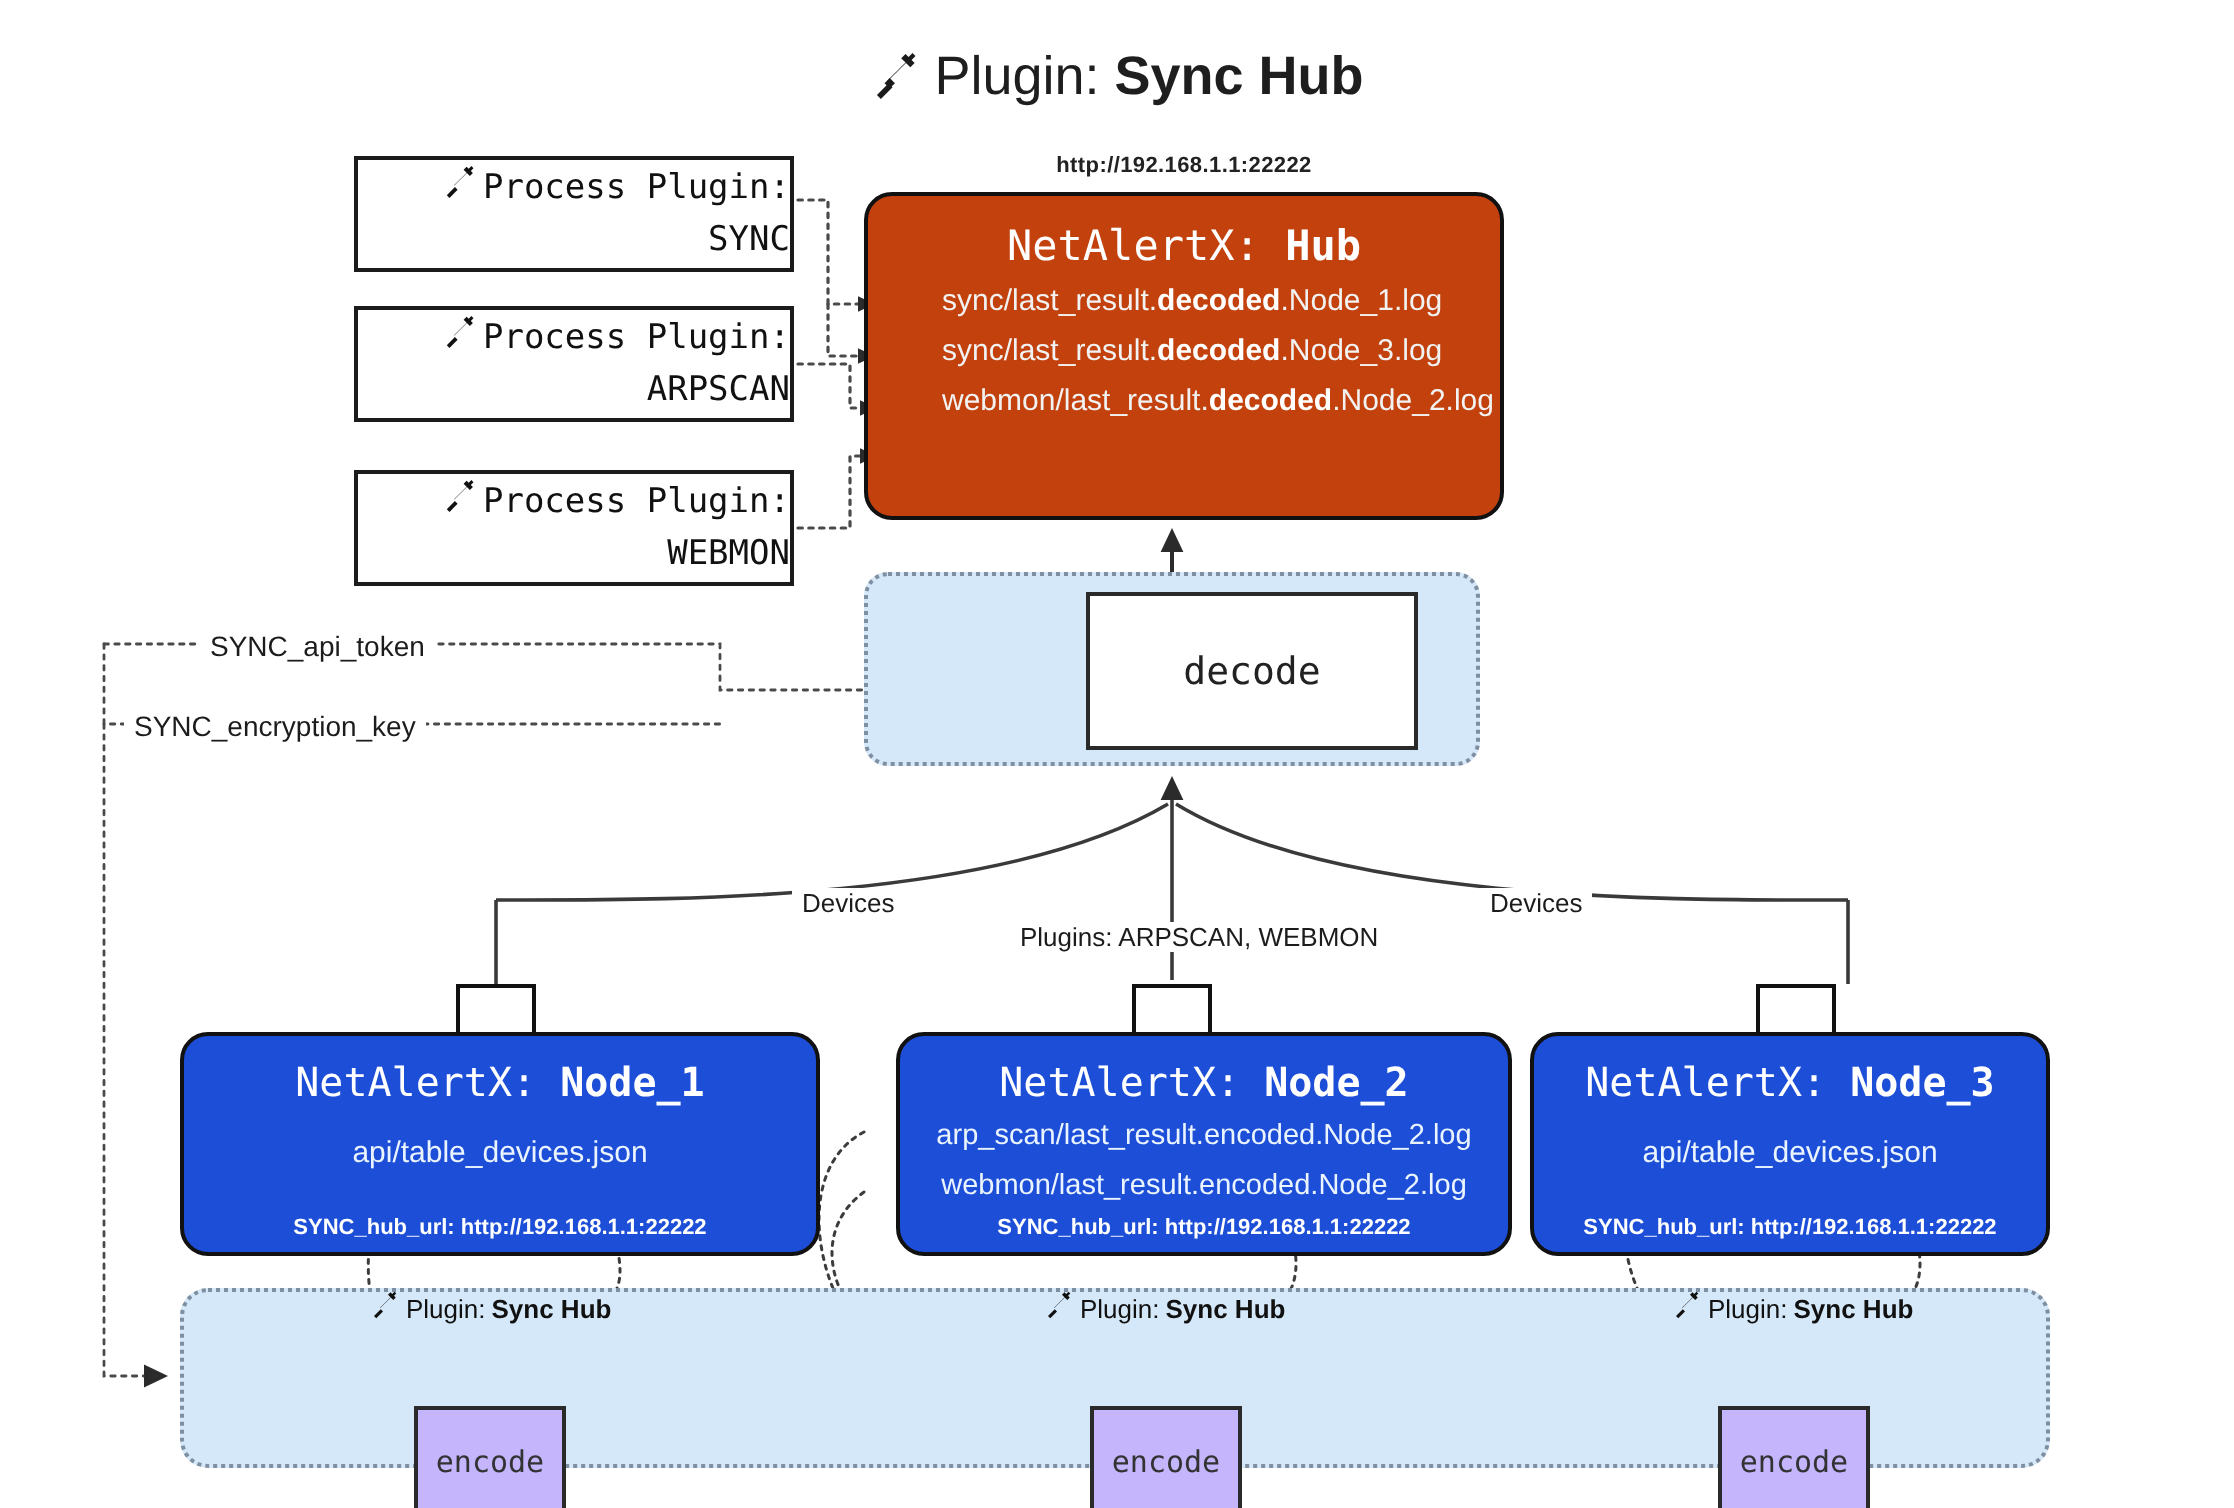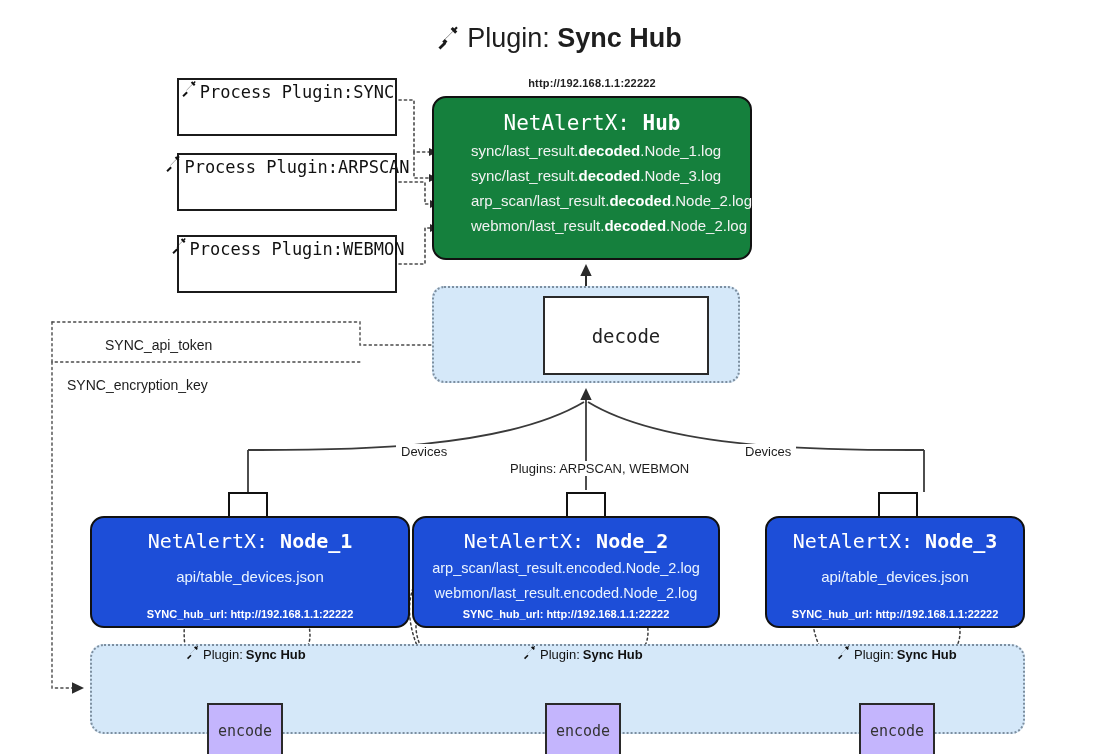--- a/index.html
+++ b/index.html
@@ -13,51 +13,51 @@
          font-size:27px;line-height:40px;color:#1e1e1e;}
   .title .plug{display:inline-block;vertical-align:-4px;margin-right:6px;}
   .title .lead{font-weight:400;}
   .title .strong{font-weight:bold;}
 
   
   .procbox{position:absolute;width:220px;height:58px;background:#ffffff;
            border:2px solid #1b1b1b;box-sizing:border-box;
            font-family:"DejaVu Sans Mono","Liberation Mono",monospace;
            font-size:17px;line-height:25px;color:#111;
-           display:flex;flex-direction:row;align-items:flex-start;justify-content:center;}
+           display:flex;flex-direction:column;align-items:flex-end;justify-content:center;}
   .procbox .l1{display:flex;align-items:center;gap:2px;white-space:nowrap;}
   .procbox .l2{white-space:nowrap;}
   #proc0{left:177px;top:78px;}
   #proc1{left:177px;top:153px;}
   #proc2{left:177px;top:235px;}
 
   
   .huburl{position:absolute;left:432px;top:77px;width:320px;text-align:center;
           font-size:11px;font-weight:bold;color:#222;letter-spacing:.2px;}
   .hub{position:absolute;left:432px;top:96px;width:320px;height:164px;
-       background:#15803d;border:2.5px solid #111;border-radius:14px;box-sizing:border-box;
+       background:#c2410c;border:2.5px solid #111;border-radius:14px;box-sizing:border-box;
        padding-top:10px;}
   .hub .hubtitle{text-align:center;color:#fff;font-size:21px;line-height:30px;
        font-family:"DejaVu Sans Mono","Liberation Mono",monospace;}
   .hub .hubtitle b{font-weight:bold;}
   .hub .logline{color:#f2f2f2;font-size:15px;line-height:25px;white-space:nowrap;
        padding-left:14px;margin-left:23px;}
   .hub .logline b{font-weight:bold;color:#ffffff;}
 
   
   .decodewrap{position:absolute;left:432px;top:286px;width:308px;height:97px;
        background:#d5e8f9;border:2px dotted #7d8fa0;border-radius:12px;box-sizing:border-box;}
   .decodebox{position:absolute;left:503px;top:296px;width:166px;height:79px;
        background:#fff;border:2.5px solid #2a2a2a;box-sizing:border-box;
        display:flex;align-items:center;justify-content:center;
        font-family:"DejaVu Sans Mono","Liberation Mono",monospace;font-size:19px;color:#222;margin-left:40px;}
 
   
   .tokenlabel{position:absolute;font-size:14px;color:#1c1c1c;background:#fff;
-       padding:0 5px;white-space:nowrap;margin-top:22px;}
+       padding:0 5px;white-space:nowrap;}
   #tok0{left:100px;top:315px;}
   #tok1{left:62px;top:355px;}
 
   
   .edgelabel{position:absolute;font-size:13px;color:#1c1c1c;background:#fff;
        padding:0 5px;white-space:nowrap;}
   #lbl-dev-l{left:396px;top:444px;}
   #lbl-dev-r{left:740px;top:444px;}
   #lbl-plugins{left:505px;top:461px;}
 
@@ -65,21 +65,21 @@
   .node{position:absolute;height:112px;background:#1d4ed8;
         border:2.5px solid #111;border-radius:14px;box-sizing:border-box;
         padding-top:8px;}
   .node .ntitle{text-align:center;color:#fff;font-size:20px;line-height:30px;
         font-family:"DejaVu Sans Mono","Liberation Mono",monospace;}
   .node .ntitle b{font-weight:bold;}
   .node .nline{text-align:center;color:#eaf4ff;font-size:15px;line-height:25px;white-space:nowrap;}
   .node .nfoot{position:absolute;left:0;bottom:6px;width:100%;text-align:center;
         color:#ffffff;font-size:11px;font-weight:bold;white-space:nowrap;}
   #node1{left:90px;top:516px;width:320px;}
-  #node2{left:412px;top:516px;width:308px;}
+  #node2{left:448px;top:516px;width:308px;}
   #node3{left:765px;top:516px;width:260px;}
   #node1 .nline{margin-top:8px;}
   #node3 .nline{margin-top:8px;}
   #node2 .nline{font-size:14.5px;}
 
   
   .env{position:absolute;width:40px;height:30px;background:#fff;
        border:2px solid #111;box-sizing:border-box;}
   #env1{left:228px;top:492px;}
   #env2{left:566px;top:492px;}
@@ -238,23 +238,20 @@
     <div class="hubtitle">
       <span>NetAlertX: </span><b>Hub</b>
     </div>
     <div class="logline">
       <span>sync/last_result.</span><b>decoded</b><span>.Node_1.log</span>
     </div>
     <div class="logline">
       <span>sync/last_result.</span><b>decoded</b><span>.Node_3.log</span>
     </div>
     <div class="logline">
-      <span>arp_scan/last_result.</span><b>decoded</b><span>.Node_2.log</span>
-    </div>
-    <div class="logline">
       <span>webmon/last_result.</span><b>decoded</b><span>.Node_2.log</span>
     </div>
   </div>
 
   <div class="decodewrap"></div>
   <div class="decodebox">decode</div>
 
   <div class="tokenlabel" id="tok0">SYNC_api_token</div>
   <div class="tokenlabel" id="tok1">SYNC_encryption_key</div>
 

